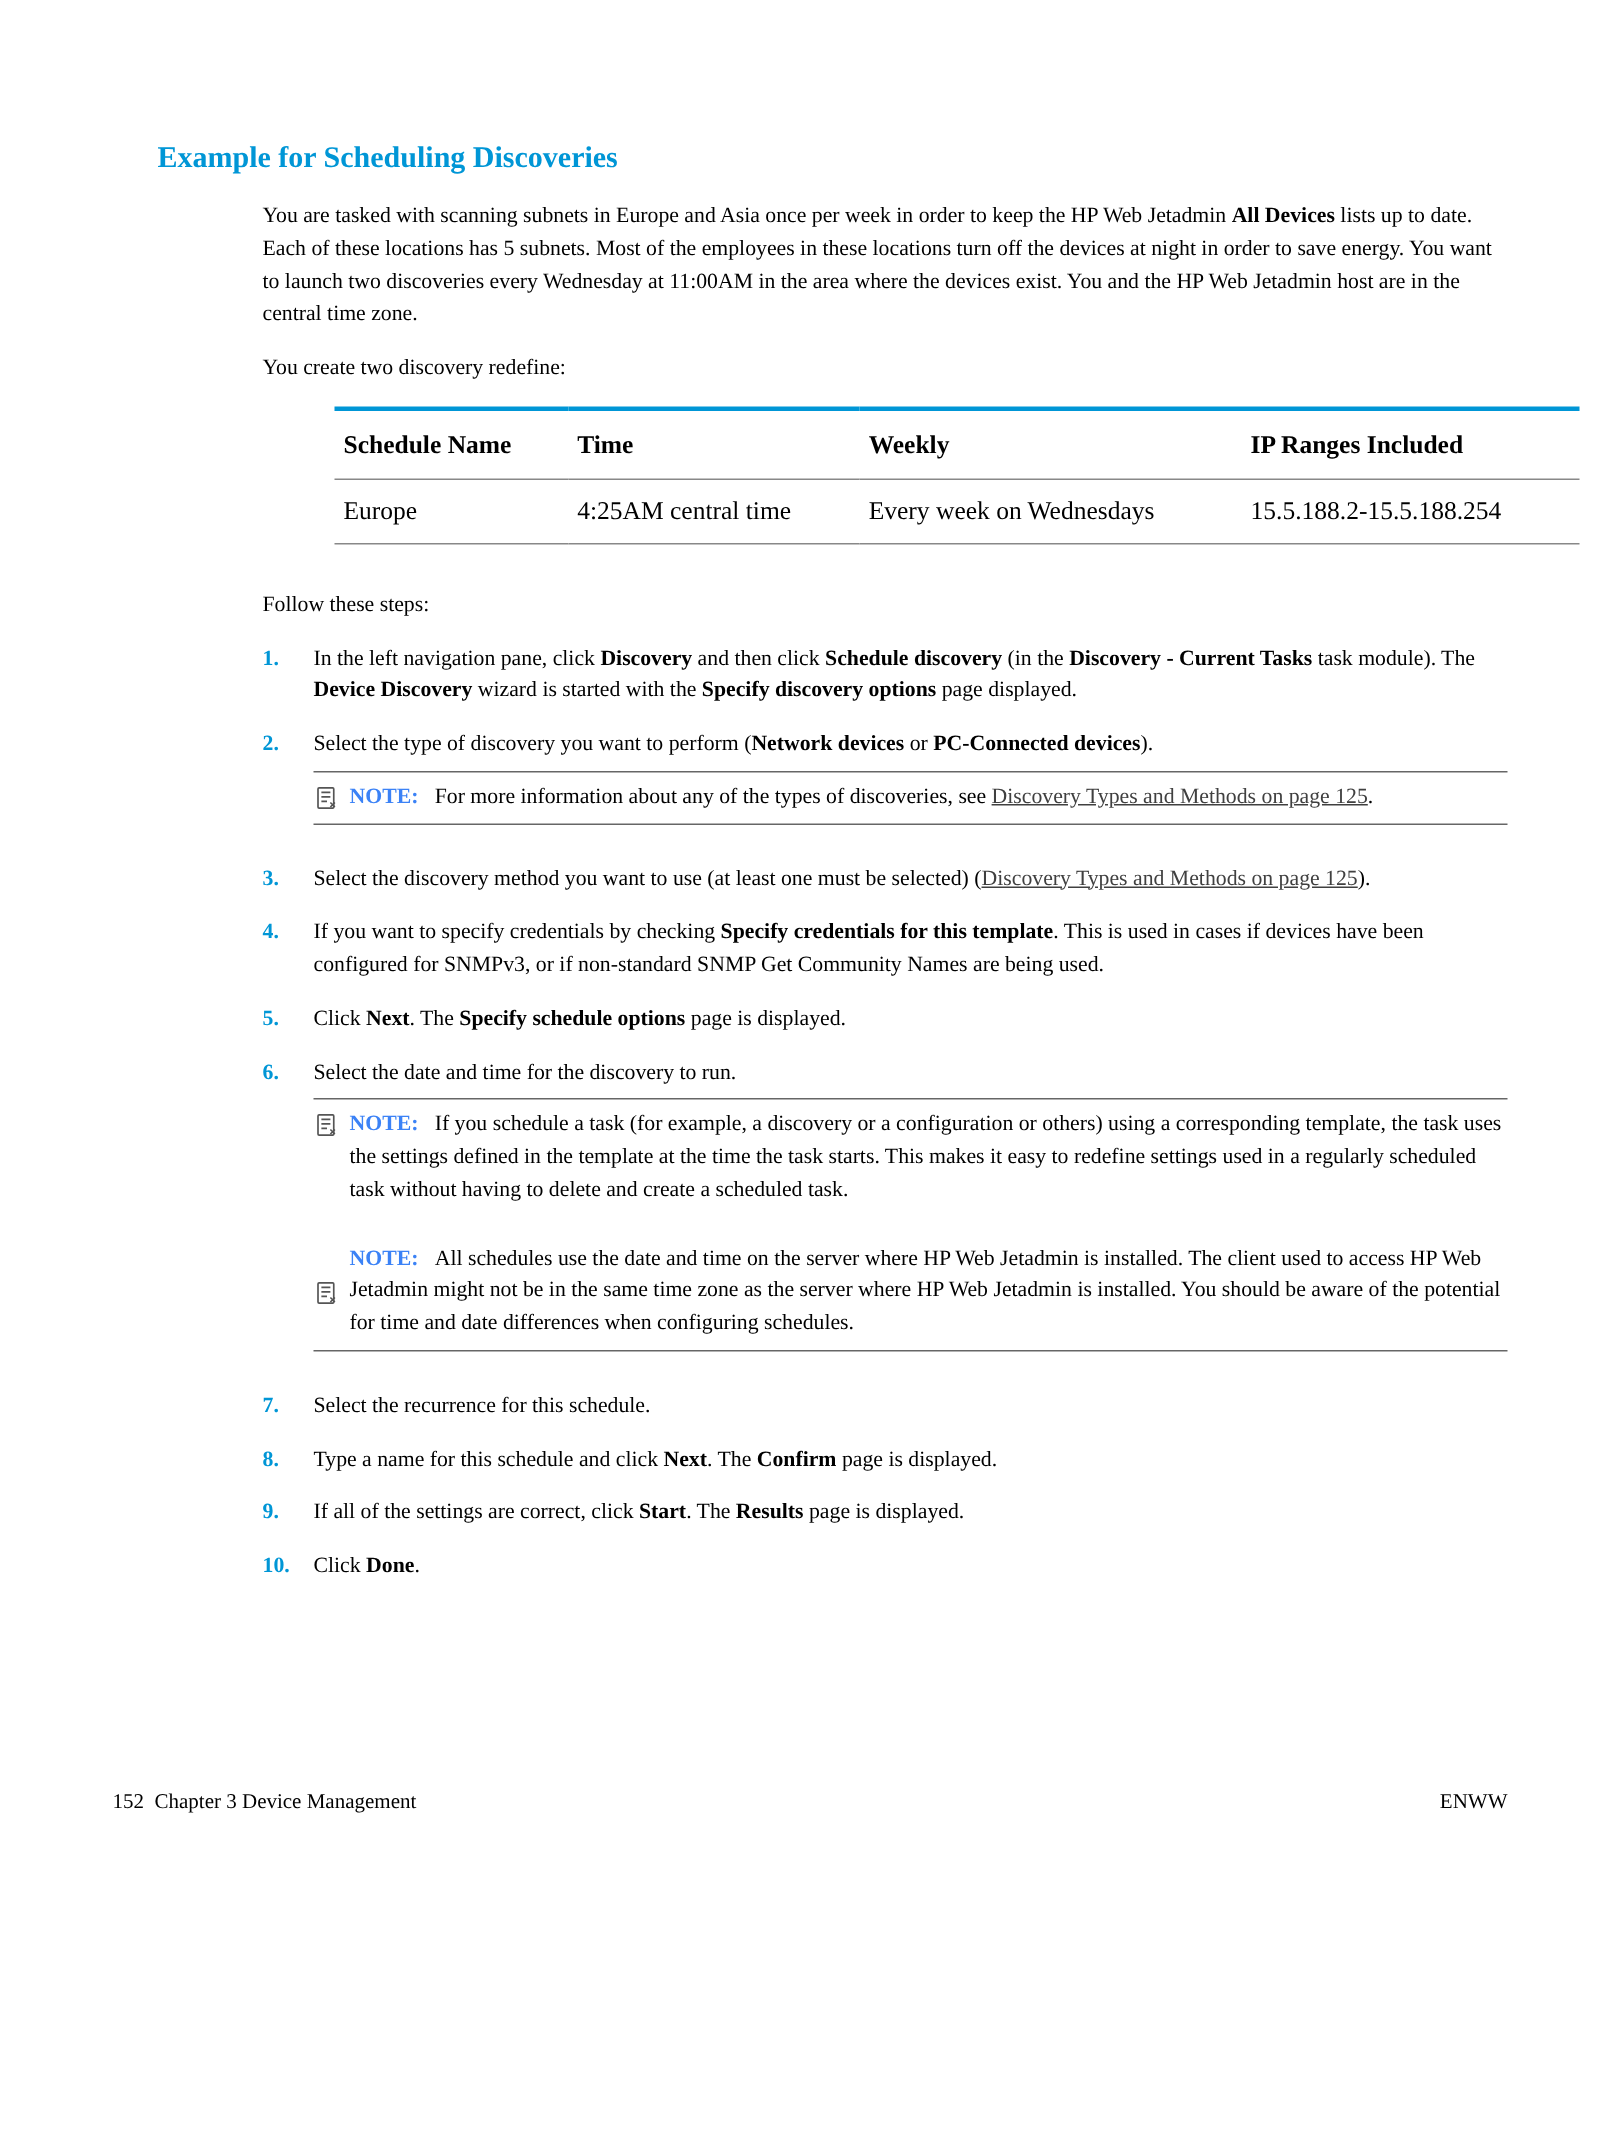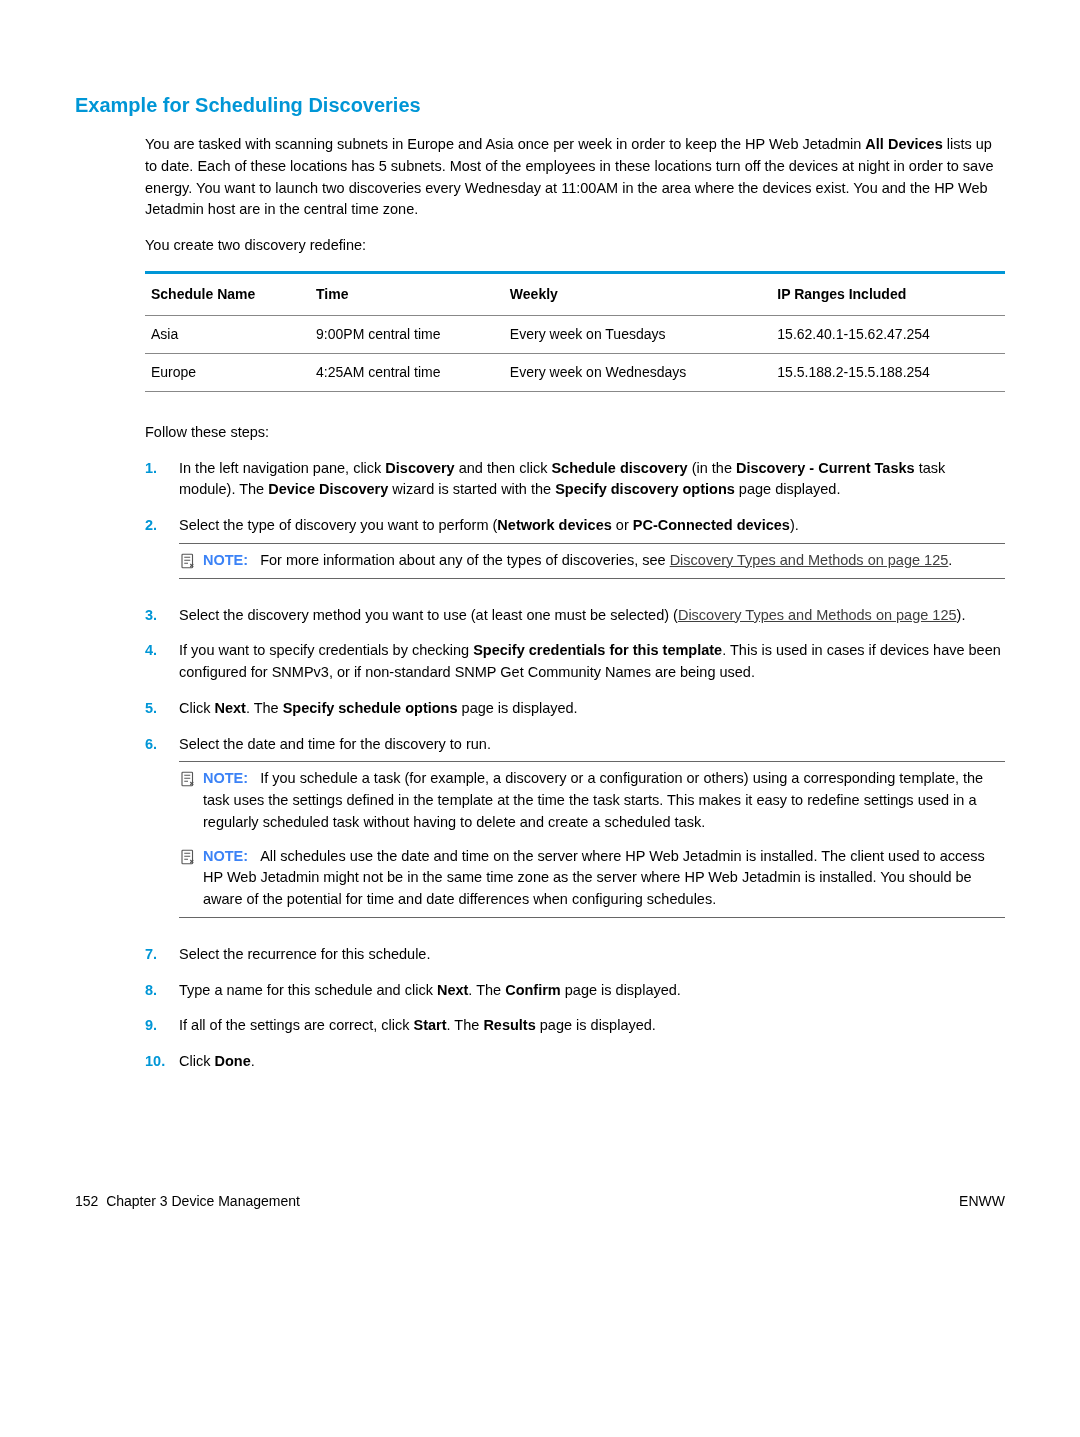--- a/index.html
+++ b/index.html
@@ -8,22 +8,23 @@
     margin: 0;
     padding: 0;
     color: #000;
     font-size: 14.5px;
     line-height: 1.5;
   }
   .page {
     width: 1080px;
     height: 1262px;
     box-sizing: border-box;
-    padding: 90px 75px 50px 75px;
+    padding: 90px 75px 50px 105px;
     position: relative;
+    font-family: Liberation Serif, serif;
   }
   h2.section {
     color: #0096d6;
     font-size: 20px;
     font-weight: bold;
     margin: 0 0 14px 0;
   }
   .body-indent {
     margin-left: 70px;
   }
@@ -31,22 +32,23 @@
   .bold { font-weight: bold; }
   .table-title {
     color: #0096d6;
     font-weight: bold;
     font-size: 13px;
     margin: 6px 0 6px 0;
   }
   table.data {
     width: 100%;
     border-collapse: collapse;
-    font-size: 14px;
+    font-size: 17px;
     margin-bottom: 30px;
+    margin-left: 48px;
   }
   table.data thead tr {
     border-top: 3px solid #0096d6;
     border-bottom: 1px solid #888;
   }
   table.data th {
     text-align: left;
     padding: 10px 6px;
     font-weight: bold;
   }
@@ -120,26 +122,20 @@
       <thead>
         <tr>
           <th>Schedule Name</th>
           <th>Time</th>
           <th>Weekly</th>
           <th>IP Ranges Included</th>
         </tr>
       </thead>
       <tbody>
         <tr>
-          <td>Asia</td>
-          <td>9:00PM central time</td>
-          <td>Every week on Tuesdays</td>
-          <td>15.62.40.1-15.62.47.254</td>
-        </tr>
-        <tr>
           <td>Europe</td>
           <td>4:25AM central time</td>
           <td>Every week on Wednesdays</td>
           <td>15.5.188.2-15.5.188.254</td>
         </tr>
       </tbody>
     </table>
   </div>
 
 
@@ -207,21 +203,21 @@
                   <rect x="4" y="3" width="14" height="18" rx="1"></rect>
                   <path d="M7 7h8M7 11h8M7 15h5"></path>
                   <path d="M15 16l4 4M19 16l-4 4" stroke="#555"></path>
                 </svg>
             </div>
             <div class="note-text">
               <span class="note-label">NOTE:</span>&nbsp;&nbsp;&nbsp;<span>If you schedule a task (for example, a discovery or a configuration or others) using a corresponding template, the task uses the settings defined in the template at the time the task starts. This makes it easy to redefine settings used in a regularly scheduled task without having to delete and create a scheduled task.</span>
             </div>
           </div>
 
-          <div class="note-block" style="border-top:none; margin-top:0;">
+          <div class="note-block" style="border-top:none; margin-top:12px;align-items:center;">
             <div class="note-icon">
               <svg width="18" height="18" viewBox="0 0 24 24" fill="none" stroke="#555" stroke-width="1.5">
                   <rect x="4" y="3" width="14" height="18" rx="1"></rect>
                   <path d="M7 7h8M7 11h8M7 15h5"></path>
                   <path d="M15 16l4 4M19 16l-4 4" stroke="#555"></path>
                 </svg>
             </div>
             <div class="note-text">
               <span class="note-label">NOTE:</span>&nbsp;&nbsp;&nbsp;<span>All schedules use the date and time on the server where HP Web Jetadmin is installed. The client used to access HP Web Jetadmin might not be in the same time zone as the server where HP Web Jetadmin is installed. You should be aware of the potential for time and date differences when configuring schedules.</span>
             </div>

